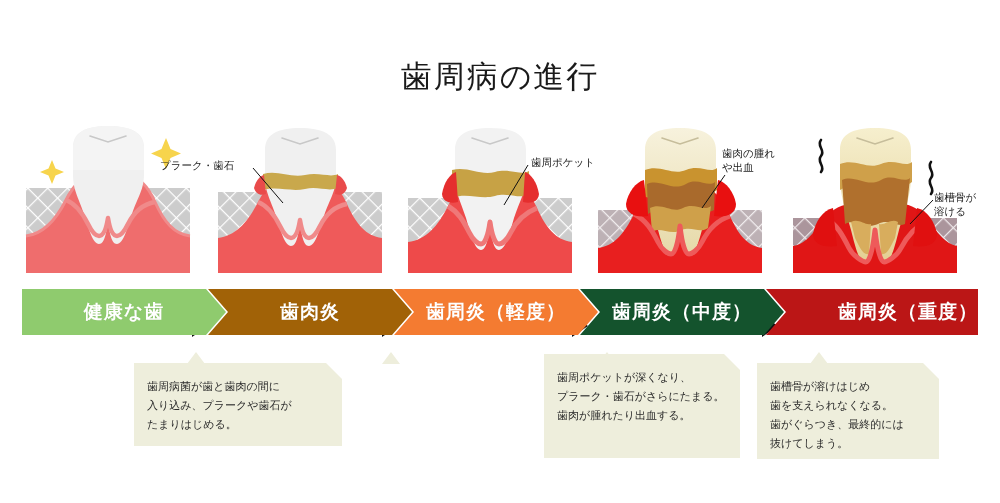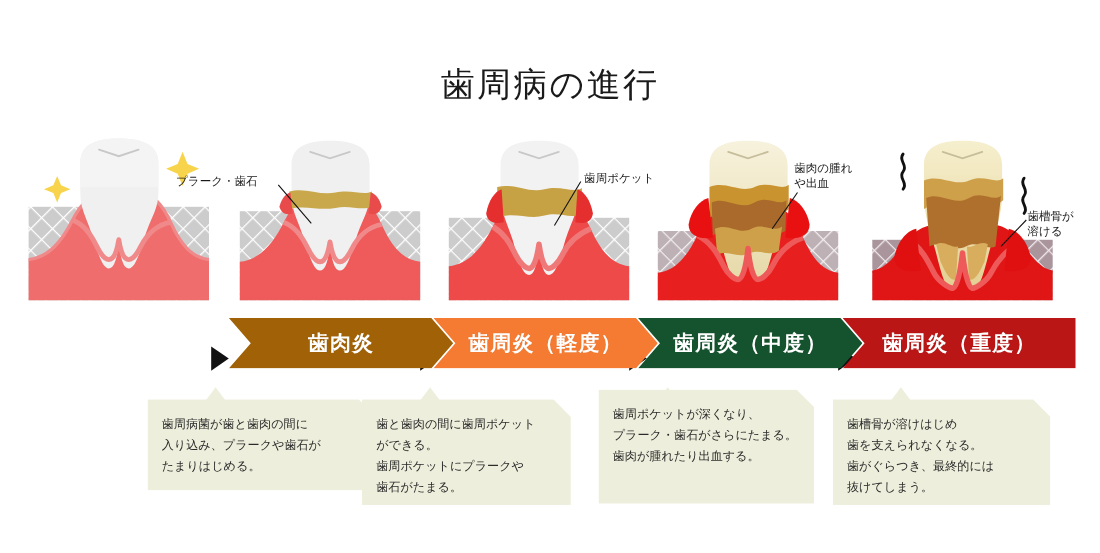--- a/index.html
+++ b/index.html
@@ -256,49 +256,48 @@
   </svg>
 
   <div class="anno" style="left:160px;top:158px;">プラーク・歯石</div>
   <div class="anno" style="left:531px;top:155px;text-align:center;">歯周ポケット</div>
   <div class="anno" style="left:722px;top:146px;">歯肉の腫れ
 や出血</div>
   <div class="anno" style="left:934px;top:190px;">歯槽骨が
 溶ける</div>
 
   <div class="band">
+    <div class="chev" style="left:0px;width:204px;background:#8fcb6e;clip-path:polygon(0 0, 184px 0, 204px 23px, 184px 46px, 0 46px);">
+      <span>健康な歯</span>
+    </div>
     <div class="chev" style="left:186px;width:204px;background:#a16207;clip-path:polygon(0 0, 184px 0, 204px 23px, 184px 46px, 0 46px, 20px 23px);">
       <span>歯肉炎</span>
     </div>
     <div class="chev" style="left:372px;width:204px;background:#f47b31;clip-path:polygon(0 0, 184px 0, 204px 23px, 184px 46px, 0 46px, 20px 23px);text-align:right;">
       <span>歯周炎（軽度）</span>
     </div>
     <div class="chev" style="left:558px;width:204px;background:#14532d;clip-path:polygon(0 0, 184px 0, 204px 23px, 184px 46px, 0 46px, 20px 23px);">
       <span>歯周炎（中度）</span>
     </div>
-    <div class="chev" style="left:744px;width:212px;background:#bb1616;clip-path:polygon(0 0, 212px 0, 212px 46px, 0 46px, 20px 23px);">
+    <div class="chev" style="left:744px;width:212px;background:#bb1616;clip-path:polygon(0 0, 212px 0, 212px 46px, 0 46px, 20px 23px);justify-content:flex-end;">
       <span>歯周炎（重度）</span>
     </div>
   </div>
 
   <div class="desc-stem" style="left:187px;top:352px;"></div>
   <div class="descbox" style="left:134px;top:363px;width:208px;height:83px;">歯周病菌が歯と歯肉の間に
 入り込み、プラークや歯石が
 たまりはじめる。</div>
 
   <div class="desc-stem" style="left:382px;top:352px;"></div>
-  <div class="descbox" style="left:329px;top:363px;width:190px;height:96px;">歯と歯肉の間に歯周ポケット
-ができる。
-歯周ポケットにプラークや
-歯石がたまる。</div>
 
   <div class="desc-stem" style="left:598px;top:352px;"></div>
   <div class="descbox" style="left:544px;top:354px;width:196px;height:104px;">歯周ポケットが深くなり、
 プラーク・歯石がさらにたまる。
 歯肉が腫れたり出血する。</div>
 
   <div class="desc-stem" style="left:810px;top:352px;"></div>
-  <div class="descbox" style="left:757px;top:363px;width:198px;height:96px;">歯槽骨が溶けはじめ
+  <div class="descbox" style="left:757px;top:363px;width:182px;height:96px;">歯槽骨が溶けはじめ
 歯を支えられなくなる。
 歯がぐらつき、最終的には
 抜けてしまう。</div>
 
 </div>
 
 </body></html>

